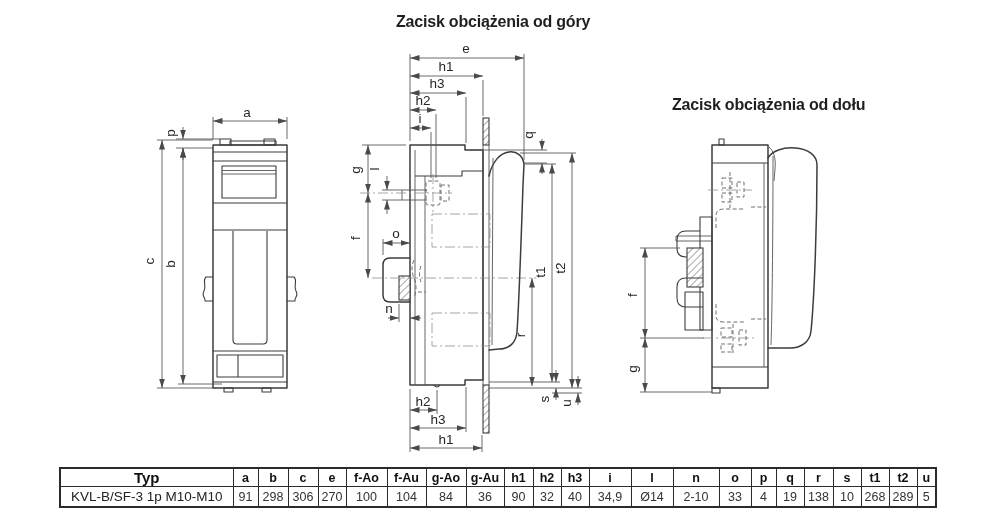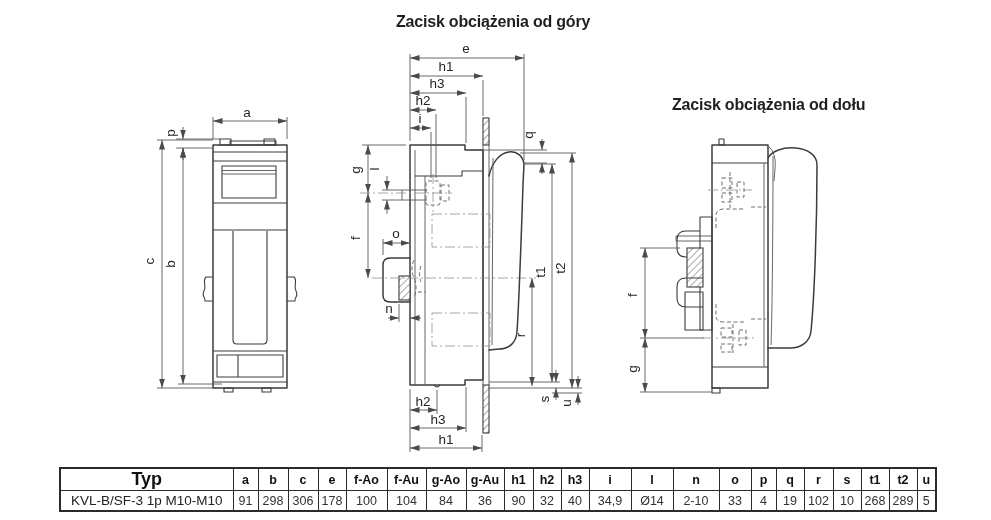--- a/index.html
+++ b/index.html
@@ -16,21 +16,21 @@
   .dim{stroke:#5a5a5a;stroke-width:0.9;fill:none;}
   .dsh{stroke:#606060;stroke-width:0.9;fill:none;stroke-dasharray:4 2.5;}
   .cl{stroke:#8f8f8f;stroke-width:0.8;fill:none;stroke-dasharray:10 3 2 3;}
   .hatchfill{fill:url(#h45);stroke:#3c3c3c;stroke-width:1.1;}
   
   #dimtable{position:absolute;left:59px;top:467px;border-collapse:collapse;table-layout:fixed;
             border:2px solid #2b2b2b;}
   #dimtable td,#dimtable th{border:1px solid #2b2b2b;text-align:center;vertical-align:middle;
             padding:0;overflow:hidden;white-space:nowrap;}
   #dimtable th{font-size:12.5px;font-weight:700;color:#111;height:17px;}
-  #dimtable th.typ{font-size:18px;}
+  #dimtable th.typ{font-size:15px;}
   #dimtable td{font-size:12.5px;color:#333;height:19px;margin-top:24px;}
   #dimtable td.typ{font-size:13.5px;color:#222;}
 </style>
 </head>
 <body>
 
 <div id="stage">
 
   <div class="title" id="title-top">Zacisk obciążenia od góry</div>
   <div class="title" id="title-bottom">Zacisk obciążenia od dołu</div>
@@ -343,35 +343,35 @@
       <th>s</th>
       <th>t1</th>
       <th>t2</th>
       <th>u</th>
     </tr>
     <tr>
       <td class="typ">KVL-B/SF-3 1p M10-M10</td>
       <td>91</td>
       <td>298</td>
       <td>306</td>
-      <td>178</td>
+      <td>270</td>
       <td>100</td>
       <td>104</td>
       <td>84</td>
       <td>36</td>
       <td>90</td>
       <td>32</td>
       <td>40</td>
       <td>34,9</td>
       <td>Ø14</td>
       <td>2-10</td>
       <td>33</td>
       <td>4</td>
       <td>19</td>
-      <td>102</td>
+      <td>138</td>
       <td>10</td>
       <td>268</td>
       <td>289</td>
       <td>5</td>
     </tr>
   </tbody>
     </table>
 </div>
 
 </body></html>

